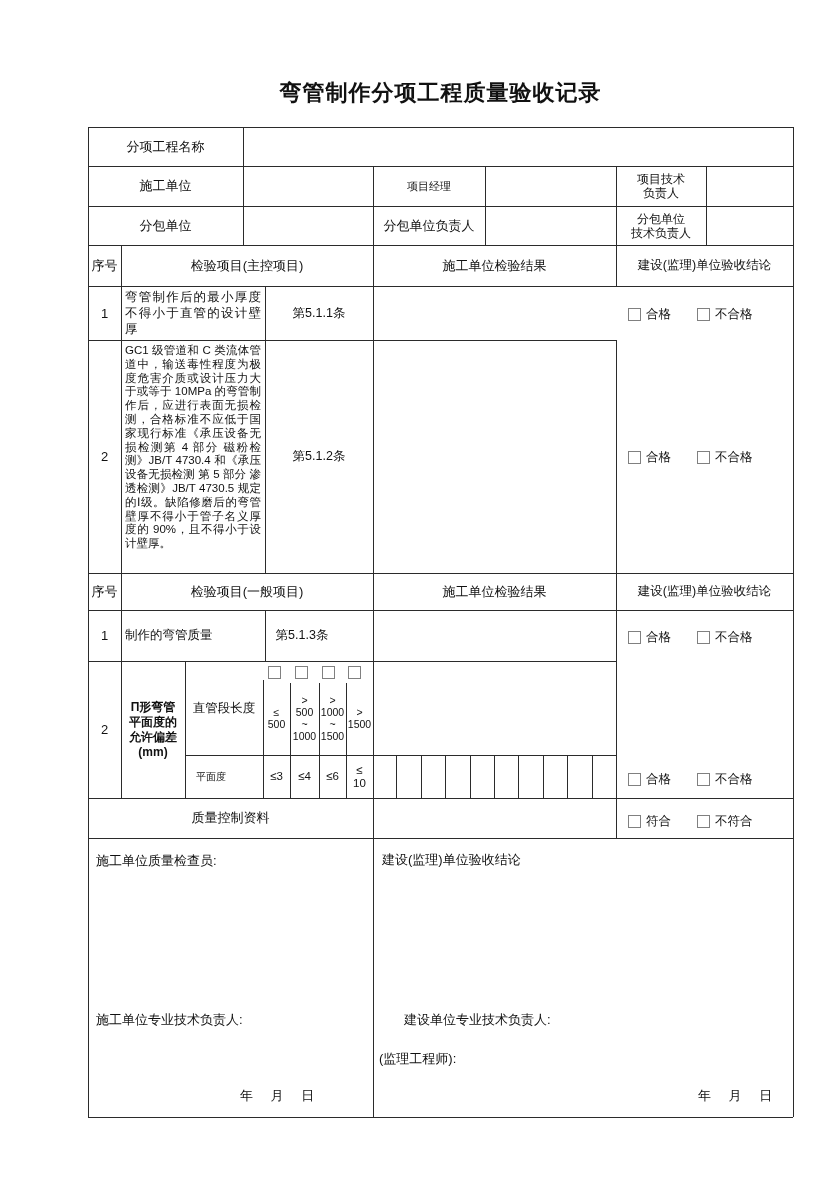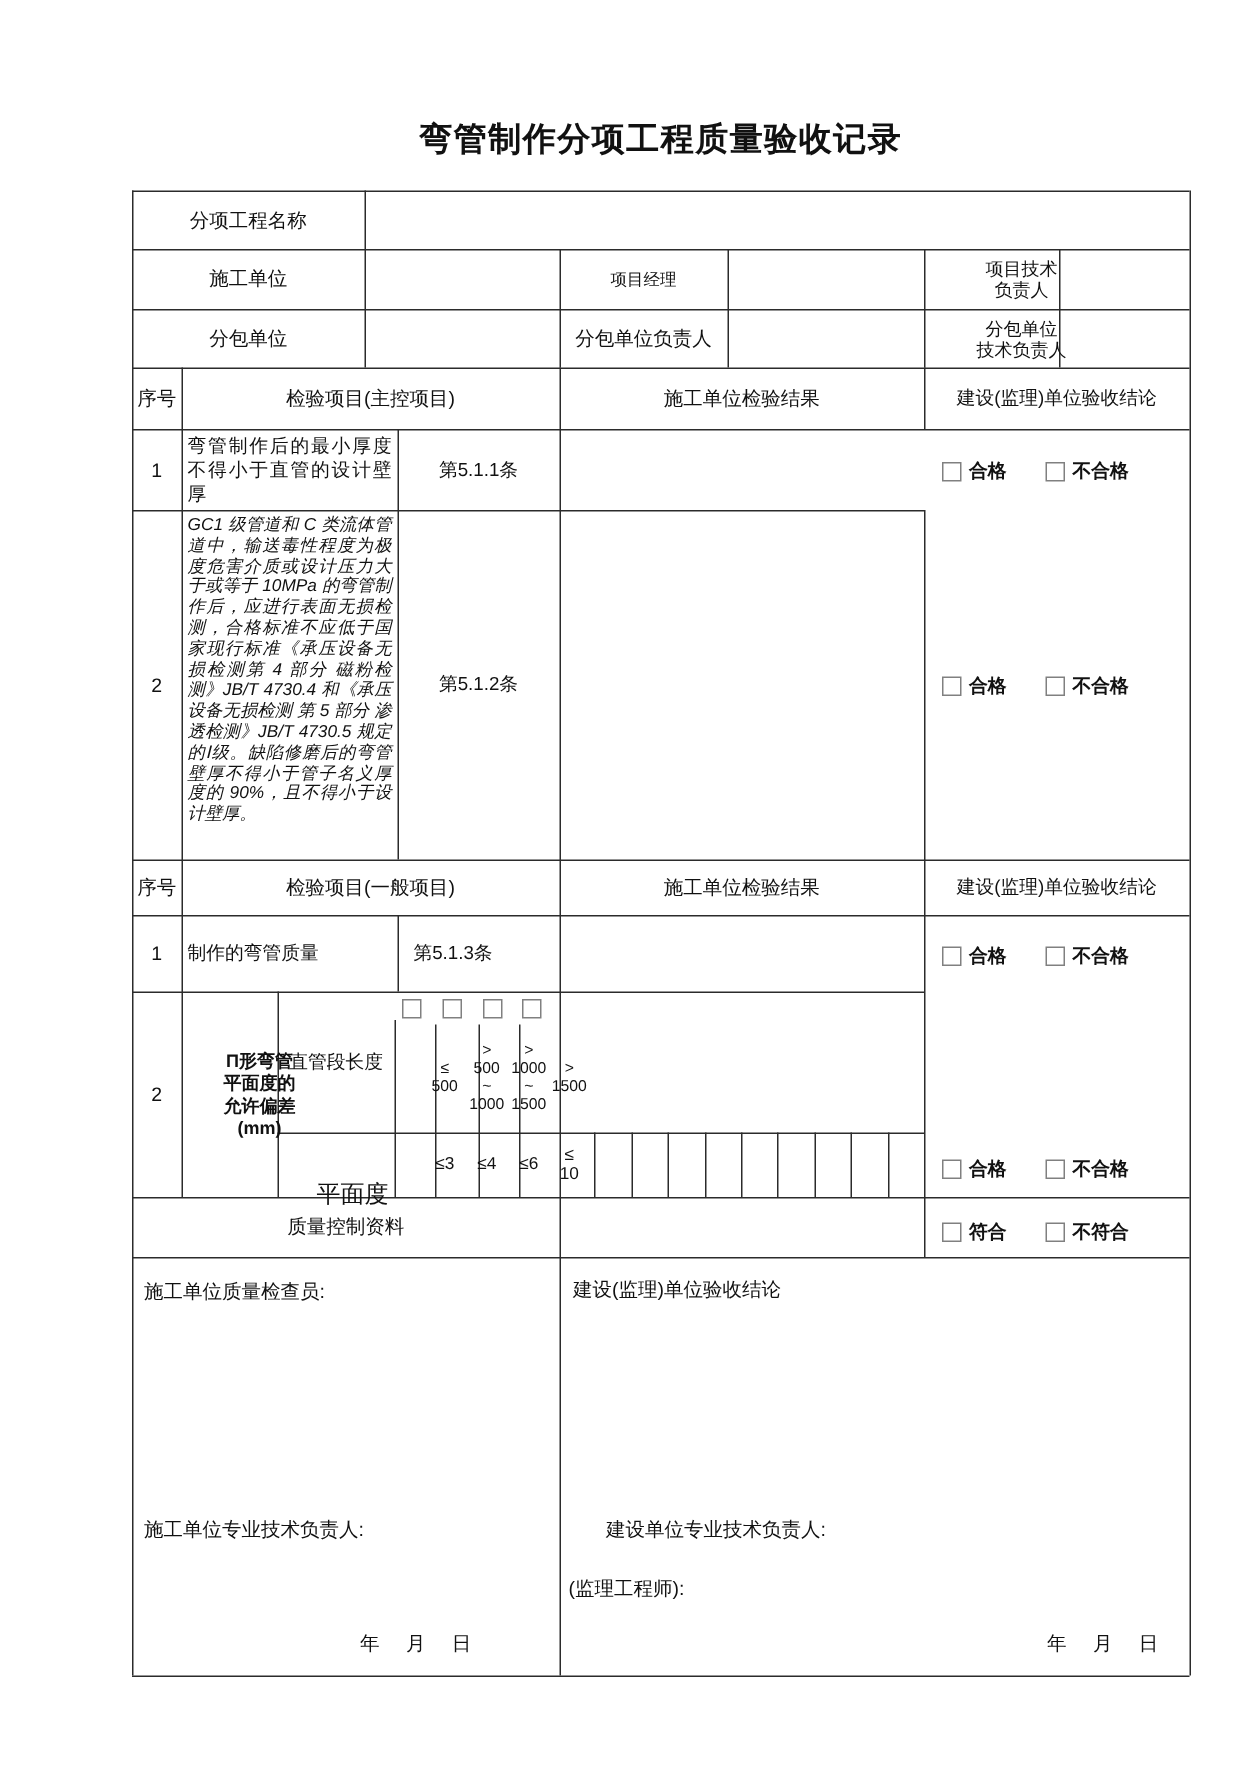--- a/index.html
+++ b/index.html
@@ -2,23 +2,23 @@
 <html><head>
 <meta charset="utf-8">
 <style>
   html,body{margin:0;padding:0;background:#ffffff;}
   .page{position:relative;width:838px;height:1186px;background:#ffffff;
         font-family:"Liberation Sans",sans-serif;color:#111;overflow:hidden;}
   .hl{position:absolute;height:1px;background:#2b2b2b;}
   .vl{position:absolute;width:1px;background:#2b2b2b;}
   .t{position:absolute;color:#111;}
   .c{display:flex;align-items:center;justify-content:center;text-align:center;}
-  .pre{white-space:pre-line;padding-left:20px;}
+  .pre{white-space:pre-line;}
   .just{text-align:justify;}
-  .pair{position:absolute;display:flex;align-items:center;gap:5px;font-size:12.5px;font-weight:bold;}
+  .pair{position:absolute;display:flex;align-items:center;gap:5px;font-size:12.5px;}
   .cb{width:11px;height:11px;border:1px solid #808080;background:#fff;flex:none;display:inline-block;}
   .cbx{position:absolute;width:11px;height:11px;border:1px solid #808080;background:#fff;}
   .input-cell{position:absolute;}
   .title{font-weight:bold;font-size:22px;letter-spacing:1px;}
   .cells10{position:absolute;display:flex;}
   .cells10>div{flex:1;border-right:1px solid #2b2b2b;}
   .cells10>div:last-child{border-right:none;}
 </style>
 </head>
 <body>
@@ -91,21 +91,21 @@
   <div class="pair" style="left:628px;top:306px;">
     <span class="cb"></span>
     <span>合格</span>
   </div>
   <div class="pair" style="left:697px;top:306px;">
     <span class="cb"></span>
     <span>不合格</span>
   </div>
 
   <div class="t c" style="left:88px;top:340px;width:33px;height:233px;font-size:13px;">2</div>
-  <div class="t just" style="left:121px;top:340px;width:144px;height:233px;box-sizing:border-box;padding:4px 4px;font-size:11.5px;line-height:13.8px;font-style:italic;">GC1 级管道和 C 类流体管道中，输送毒性程度为极度危害介质或设计压力大于或等于 10MPa 的弯管制作后，应进行表面无损检测，合格标准不应低于国家现行标准《承压设备无损检测第 4 部分 磁粉检测》JB/T 4730.4 和《承压设备无损检测 第 5 部分 渗透检测》JB/T 4730.5 规定的Ⅰ级。缺陷修磨后的弯管壁厚不得小于管子名义厚度的 90%，且不得小于设计壁厚。</div>
+  <div class="t just" style="left:121px;top:340px;width:144px;height:233px;box-sizing:border-box;padding:4px 4px;font-size:11.5px;line-height:13.8px;">GC1 级管道和 C 类流体管道中，输送毒性程度为极度危害介质或设计压力大于或等于 10MPa 的弯管制作后，应进行表面无损检测，合格标准不应低于国家现行标准《承压设备无损检测第 4 部分 磁粉检测》JB/T 4730.4 和《承压设备无损检测 第 5 部分 渗透检测》JB/T 4730.5 规定的Ⅰ级。缺陷修磨后的弯管壁厚不得小于管子名义厚度的 90%，且不得小于设计壁厚。</div>
   <div class="t c" style="left:265px;top:340px;width:108px;height:233px;font-size:12.5px;">第5.1.2条</div>
   <div class="input-cell" style="left:373px;top:340px;width:243px;height:233px;"></div>
   <div class="pair" style="left:628px;top:449px;">
     <span class="cb"></span>
     <span>合格</span>
   </div>
   <div class="pair" style="left:697px;top:449px;">
     <span class="cb"></span>
     <span>不合格</span>
   </div>
@@ -146,21 +146,21 @@
 500
 ~
 1000</div>
   <div class="t c pre" style="left:319px;top:680px;width:27px;height:75px;font-size:10.5px;line-height:12px;word-break:break-all;">&gt;
 1000
 ~
 1500</div>
   <div class="t c pre" style="left:346px;top:680px;width:27px;height:75px;font-size:10.5px;line-height:12px;word-break:break-all;">&gt;
 1500</div>
 
-  <div class="t c" style="left:196px;top:755px;width:78px;height:43px;font-size:16px;margin-top:20px;">平面度</div>
+  <div class="t c" style="left:172px;top:755px;width:78px;height:43px;font-size:10px;">平面度</div>
   <div class="t c pre" style="left:263px;top:755px;width:27px;height:43px;font-size:11.5px;line-height:13px;">≤3</div>
   <div class="t c pre" style="left:290px;top:755px;width:29px;height:43px;font-size:11.5px;line-height:13px;">≤4</div>
   <div class="t c pre" style="left:319px;top:755px;width:27px;height:43px;font-size:11.5px;line-height:13px;">≤6</div>
   <div class="t c pre" style="left:346px;top:755px;width:27px;height:43px;font-size:11.5px;line-height:13px;">≤
 10</div>
 
   <div class="input-cell" style="left:373px;top:661px;width:243px;height:94px;"></div>
   <div class="cells10" style="left:373px;top:755px;width:243px;height:43px;">
     <div></div>
     <div></div>

